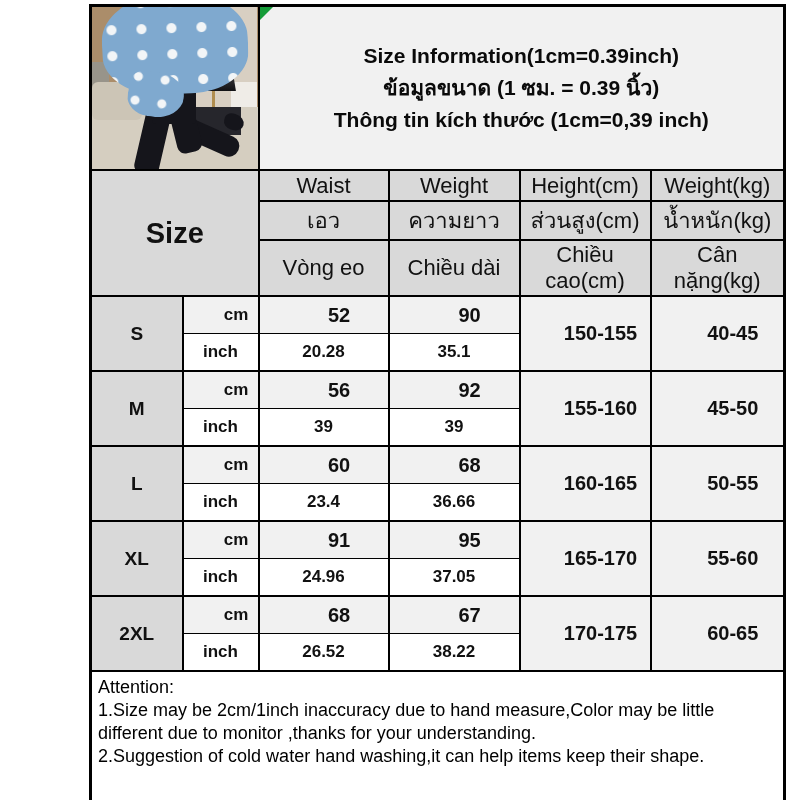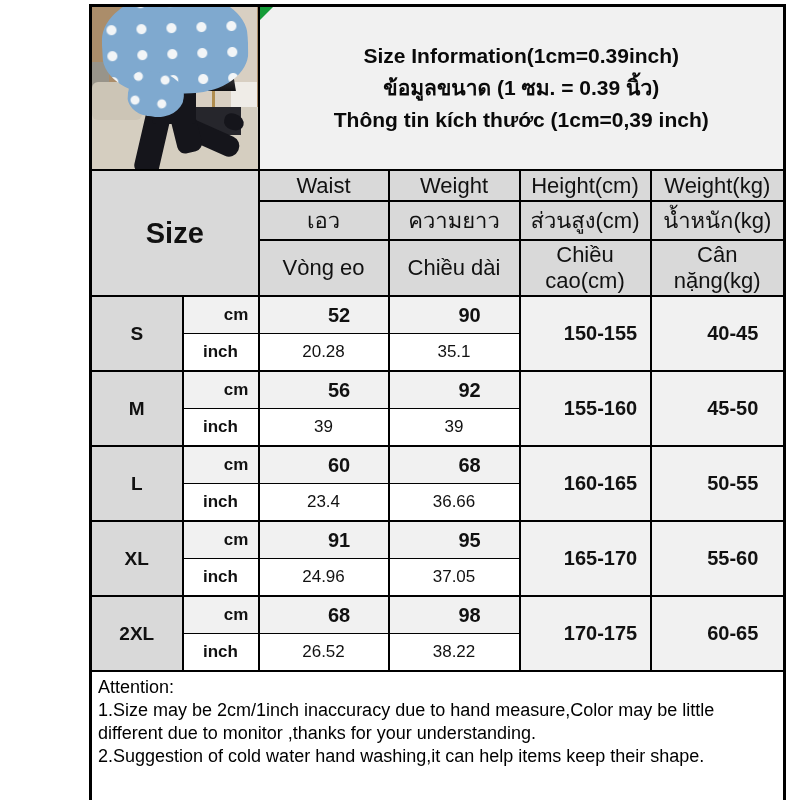--- a/index.html
+++ b/index.html
@@ -35,21 +35,21 @@
   .title-line{font-weight:bold;font-size:21px;line-height:32px;color:#0a0a0a;}
   .corner-marker{
     position:absolute;top:0;left:0;width:0;height:0;
     border-top:13px solid #149c38;border-right:13px solid transparent;
   }
   .size-head{font-size:29px;font-weight:bold;letter-spacing:0px;}
   .hdr-txt{font-weight:normal;font-size:22px;}
   .size-lbl{font-weight:bold;font-size:19px;}
   .unit-lbl{font-weight:bold;font-size:17px;}
   .val-bold{font-weight:bold;font-size:20px;text-align:center;}
-  .val-reg{font-weight:normal;font-size:17px;}
+  .val-reg{font-weight:bold;font-size:17px;}
   
   tr.r-cm td.thin-b{border-bottom-width:1px;}
   tr.r-inch td.thin-t{border-top-width:1px;border-radius:11px;}
   .attention-cell{
     text-align:left;vertical-align:top;background:#ffffff;
     padding:4px 8px 0 6px;font-size:18px;line-height:23px;color:#000000;
   }
   .attention-cell p{margin:0;}
   
   .photo-cell{padding:0;background:#ab8d6a;}
@@ -208,21 +208,21 @@
     <tr class="r-body r-inch">
       <td class="bg-white unit-lbl thin-t">inch</td>
       <td class="bg-white val-reg thin-t">24.96</td>
       <td class="bg-white val-reg thin-t">37.05</td>
     </tr>
 
     <tr class="r-body r-cm">
       <td rowspan="2" class="bg-head size-lbl">2XL</td>
       <td class="bg-light unit-lbl thin-b">cm</td>
       <td class="bg-light val-bold thin-b">68</td>
-      <td class="bg-light val-bold thin-b">98</td>
+      <td class="bg-light val-bold thin-b">67</td>
       <td rowspan="2" class="bg-light val-bold">170-175</td>
       <td rowspan="2" class="bg-light val-bold">60-65</td>
     </tr>
     <tr class="r-body r-inch">
       <td class="bg-white unit-lbl thin-t">inch</td>
       <td class="bg-white val-reg thin-t">26.52</td>
       <td class="bg-white val-reg thin-t">38.22</td>
     </tr>
 
     <tr class="r-att">

